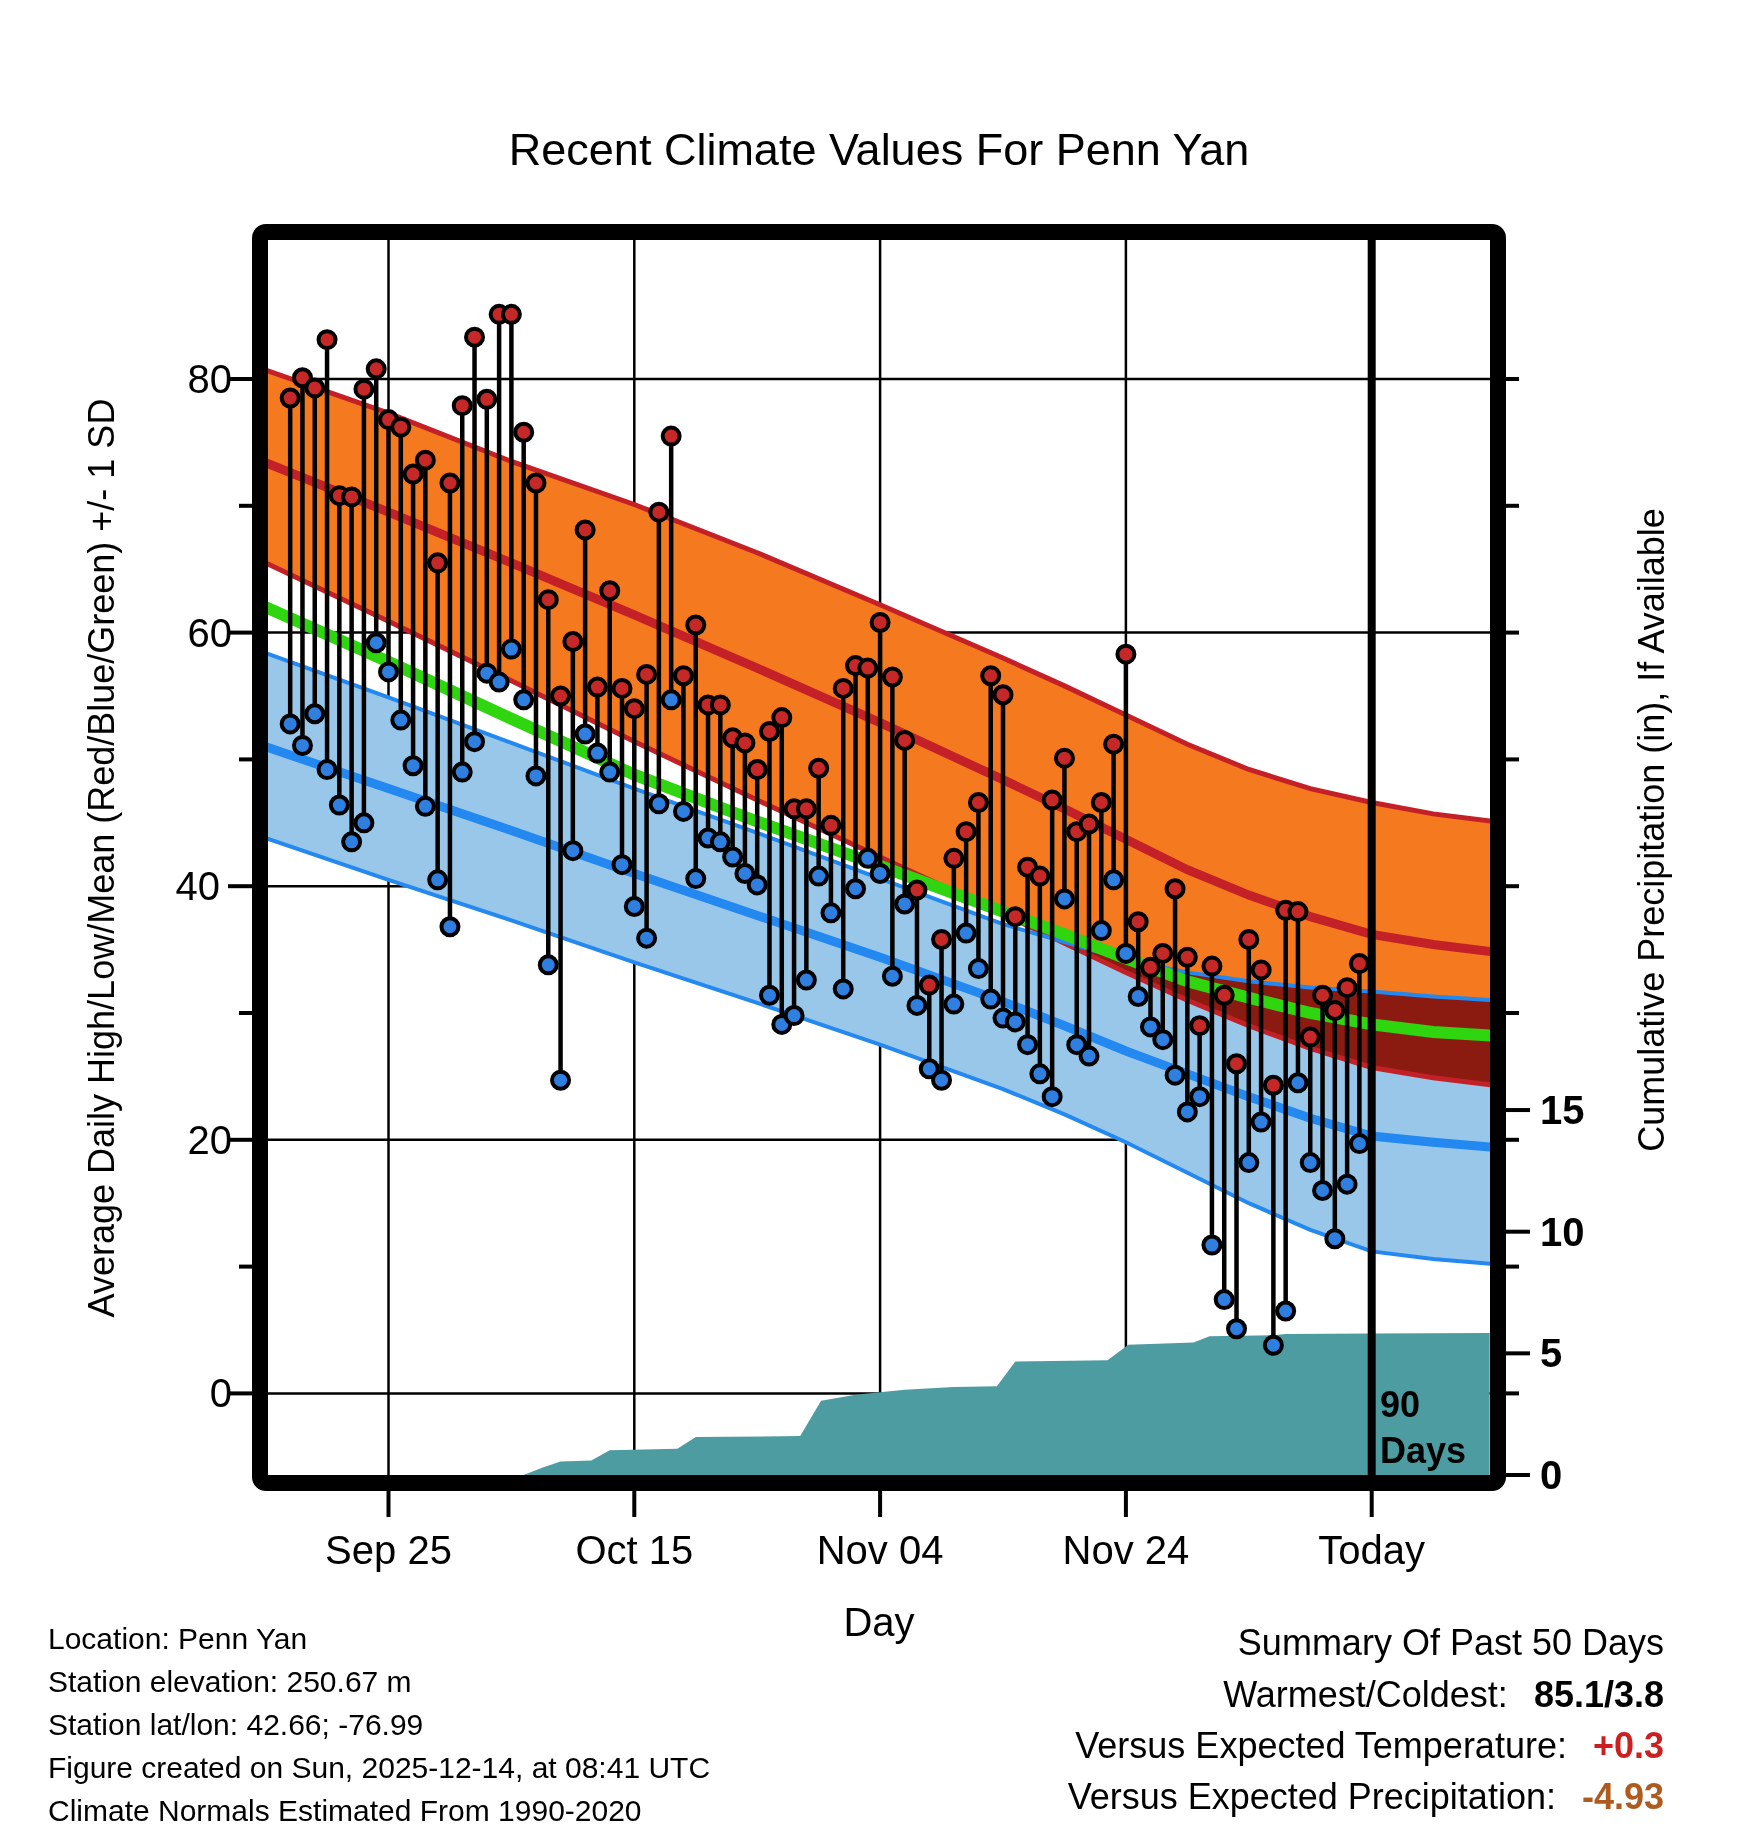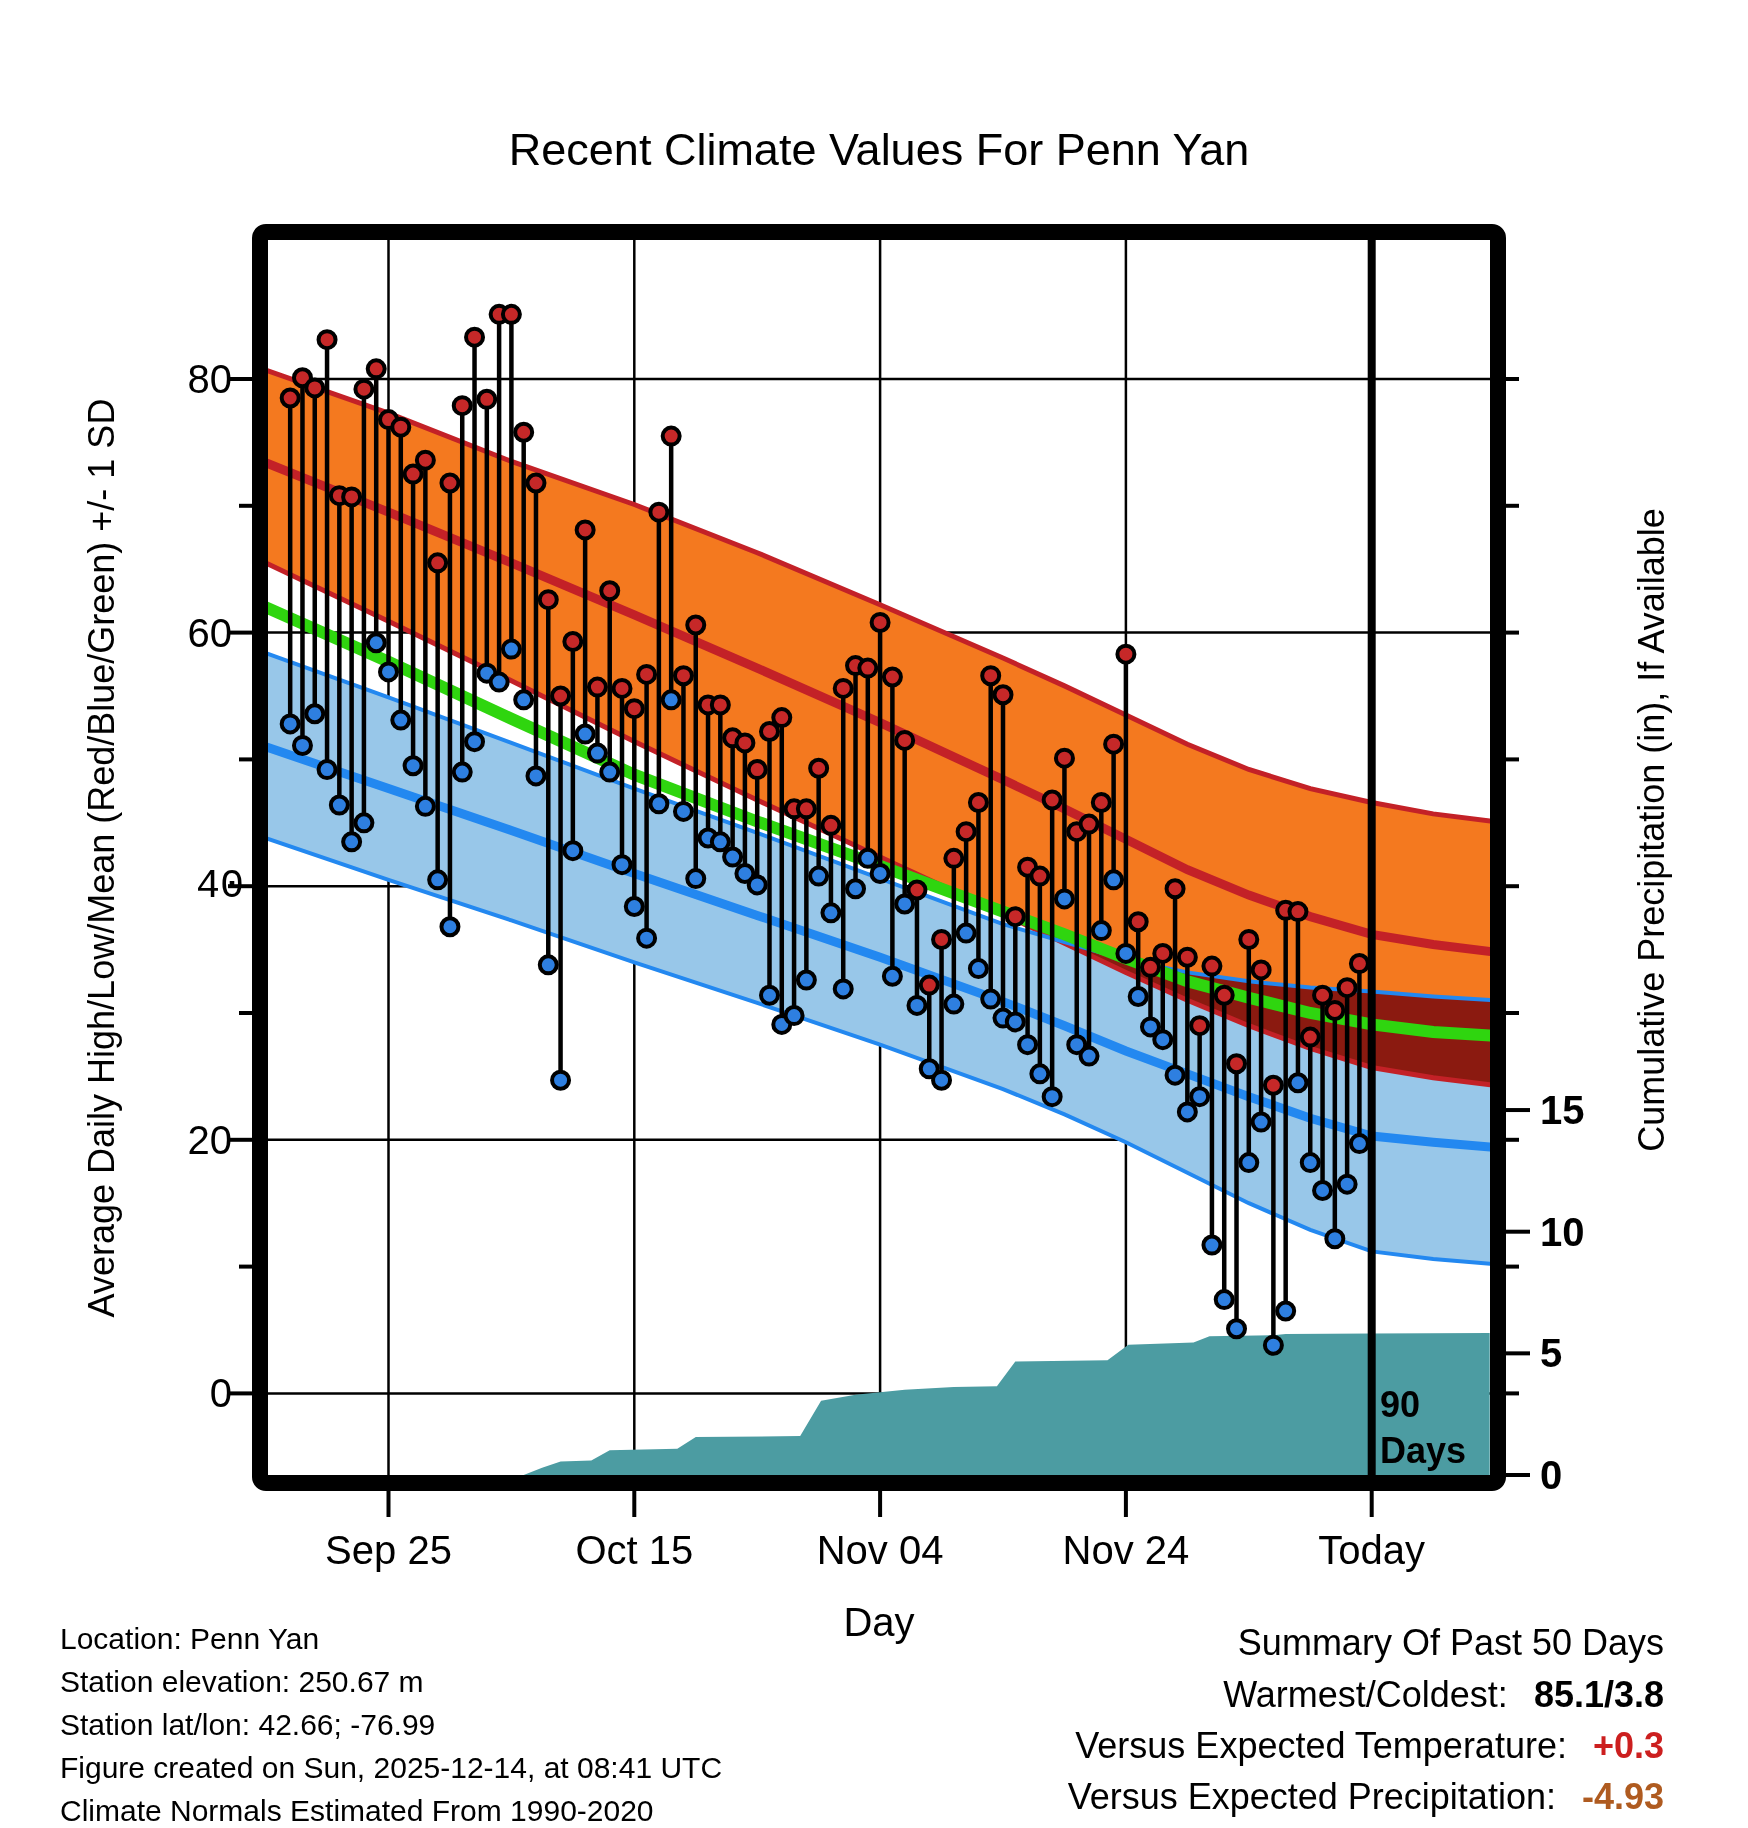--- a/index.html
+++ b/index.html
@@ -357,42 +357,42 @@
 
   <div class="abs title" style="left:879px;top:124px;">Recent Climate Values For Penn Yan</div>
 
   <div class="abs axis-label-left" style="left:102px;top:858px;">Average Daily High/Low/Mean (Red/Blue/Green) +/- 1 SD</div>
 
   <div class="abs axis-label-right" style="left:1652px;top:830px;">Cumulative Precipitation (in), If Available</div>
 
   <div id="tick-labels">
       <div class="abs tick-label yl" style="left: 232px; top: 379px;">80</div>
       <div class="abs tick-label yl" style="left: 232px; top: 632.6px;">60</div>
-      <div class="abs tick-label yl" style="left: 244px; top: 886.2px; font-family: Liberation Mono, monospace;">40</div>
+      <div class="abs tick-label yl" style="left: 220px; top: 886.2px;">40</div>
       <div class="abs tick-label yl" style="left: 232px; top: 1139.8px;">20</div>
       <div class="abs tick-label yl" style="left: 232px; top: 1393.4px;">0</div>
       <div class="abs tick-label yr" style="left: 1540px; top: 1110.05px;">15</div>
       <div class="abs tick-label yr" style="left: 1540px; top: 1231.7px;">10</div>
       <div class="abs tick-label yr" style="left: 1540px; top: 1353.35px;">5</div>
       <div class="abs tick-label yr" style="left: 1540px; top: 1475px;">0</div>
       <div class="abs tick-label xb" style="left: 388.5px; top: 1528px;">Sep 25</div>
       <div class="abs tick-label xb" style="left: 634.3px; top: 1528px;">Oct 15</div>
       <div class="abs tick-label xb" style="left: 880.1px; top: 1528px;">Nov 04</div>
       <div class="abs tick-label xb" style="left: 1125.9px; top: 1528px;">Nov 24</div>
       <div class="abs tick-label xb" style="left: 1371.7px; top: 1528px;">Today</div>
     </div>
 
   <div class="abs xaxis-title" style="left:879px;top:1600px;">Day</div>
 
   <div class="abs ninety" style="left:1380px;top:1382px;">
     <div>90</div>
     <div>Days</div>
   </div>
 
-  <div class="abs" style="left:60px;top:1622px;">
+  <div class="abs" style="left:48px;top:1622px;">
     <div class="footer-line" style="margin-bottom:9px;">Location: Penn Yan</div>
     <div class="footer-line" style="margin-bottom:9px;">Station elevation: 250.67 m</div>
     <div class="footer-line" style="margin-bottom:9px;">Station lat/lon: 42.66; -76.99</div>
     <div class="footer-line" style="margin-bottom:9px;">Figure created on Sun, 2025-12-14, at 08:41 UTC</div>
     <div class="footer-line">Climate Normals Estimated From 1990-2020</div>
   </div>
 
   <div class="summary" style="top:1622px;">
     <div class="summary-heading" style="margin-bottom:10px;">Summary Of Past 50 Days</div>
     <div id="summary-rows">

